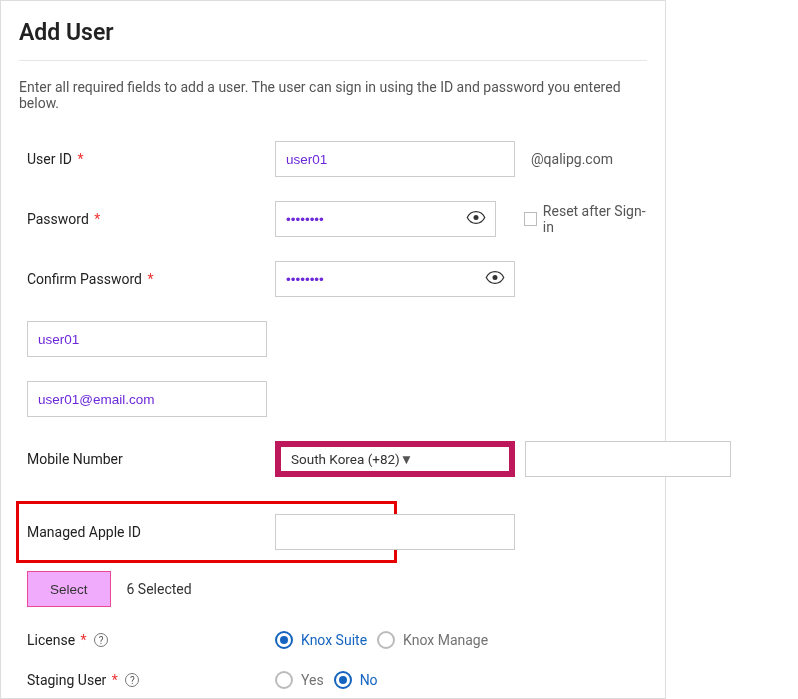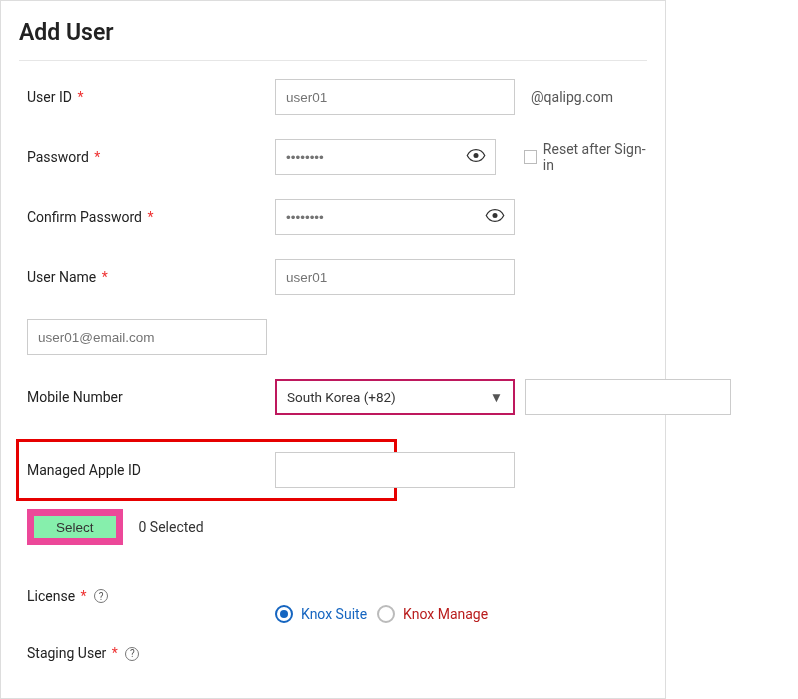--- a/index.html
+++ b/index.html
@@ -62,21 +62,21 @@
   display:flex;
   align-items:center;
   gap:10px;
 }
 .input-text{
   width:240px;
   height:36px;
   border:1px solid #ccc;
   padding:12px 10px;
   font-size:13.5px;
-  color:#737373;
+  color:#6d28d9;
 }
 .input-wrap{
   position:relative;
   width:240px;
 }
 .input-wrap .input-text{width:100%; padding-right:36px;}
 .eye-icon{
   position:absolute;
   right:10px;
   top:50%;
@@ -97,25 +97,24 @@
   padding-left:12px;
 }
 .cbx-box{
   width:14px;height:14px;
   border:1px solid #bbb;
   display:inline-block;
 }
 .select{
   width:240px;
   height:36px;
-  border:2px solid #be185d;
+  border:6px solid #be185d;
   padding:0 10px;
   display:flex;
   align-items:center;
-  justify-content:space-between;
   color:#333;
   font-size:13.5px;
   cursor:pointer;
 }
 .select .arrow{
   color:#555;
 }
 .input-phone{
   width:206px;
   height:36px;
@@ -126,33 +125,32 @@
   border:3px solid #e60000;
   padding:10px 0 10px 8px;
   margin-left:-11px;
   margin-right:250px;
   margin-bottom:8px;
 }
 .highlight-box .row{margin-bottom:0;}
 .btn{
   height:36px;
   padding:0 22px;
-  border:7px solid #ec4899;
-  background:#86efac;
+  border:1px solid #ec4899;
+  background:#f0abfc;
   cursor:pointer;
   font-size:13.5px;
   color:#333;
 }
 .sel-count{
   color:#333;
   margin-left:6px;
 }
 .radio-group{
   display:flex;
-  margin-top:36px;
 }
 .radio{
   display:flex;
   align-items:center;
   gap:8px;
   cursor:pointer;
 }
 .radio-outer{
   width:18px;height:18px;
   border:2px solid #bbb;
@@ -168,28 +166,29 @@
   width:8px;height:8px;
   border-radius:50%;
   background:transparent;
 }
 .radio.checked .radio-inner{
   background:#1565c0;
 }
 .radio.checked .radio-label{
   color:#1565c0;
 }
-.radio-label{color:#b91c1c;}
+.radio-label{color:#737373;}
 </style>
 </head>
 <body>
 
 <div class="panel">
   <h1 class="title">Add User</h1>
   <div class="divider"></div>
+  <p class="intro">Enter all required fields to add a user. The user can sign in using the ID and password you entered below.</p>
 
   <div class="form">
 
     <div class="row">
       <div class="label">
         <span>User ID</span>
         <span class="req">*</span>
       </div>
       <div class="field">
         <input class="input-text" value="user01" style="">
@@ -231,24 +230,20 @@
             <svg width="20" height="20" viewBox="0 0 24 24" fill="none">
                 <path d="M12 5C7 5 3 9 1.5 12 3 15 7 19 12 19s9-4 10.5-7C21 9 17 5 12 5z" stroke="#333" stroke-width="1.5"></path>
                 <circle cx="12" cy="12" r="3" fill="#333"></circle>
               </svg>
           </span>
         </div>
       </div>
     </div>
 
     <div class="row">
-      <div class="label">
-        <span>User Name</span>
-        <span class="req">*</span>
-      </div>
       <div class="field">
         <input class="input-text" value="user01" style="">
       </div>
     </div>
 
     <div class="row">
       <div class="field">
         <input class="input-text" value="user01@email.com" style="">
       </div>
     </div>
@@ -273,21 +268,21 @@
         </div>
         <div class="field">
           <input class="input-text" value="" style="">
         </div>
       </div>
     </div>
 
     <div class="row">
       <div class="field">
         <button class="btn">Select</button>
-        <span class="sel-count">0 Selected</span>
+        <span class="sel-count">6 Selected</span>
       </div>
     </div>
 
     <div class="row tight">
       <div class="label">
         <span>License</span>
         <span class="req">*</span>
         <span class="help">?</span>
       </div>
       <div class="field radio-group">
@@ -305,16 +300,30 @@
         </div>
       </div>
     </div>
 
     <div class="row tight">
       <div class="label">
         <span>Staging User</span>
         <span class="req">*</span>
         <span class="help">?</span>
       </div>
+      <div class="field radio-group">
+        <div class="radio">
+          <span class="radio-outer">
+              <span class="radio-inner"></span>
+            </span>
+          <span class="radio-label">Yes</span>
+        </div>
+        <div class="radio checked">
+          <span class="radio-outer">
+              <span class="radio-inner"></span>
+            </span>
+          <span class="radio-label">No</span>
+        </div>
+      </div>
     </div>
 
   </div>
 </div>
 
 </body></html>

